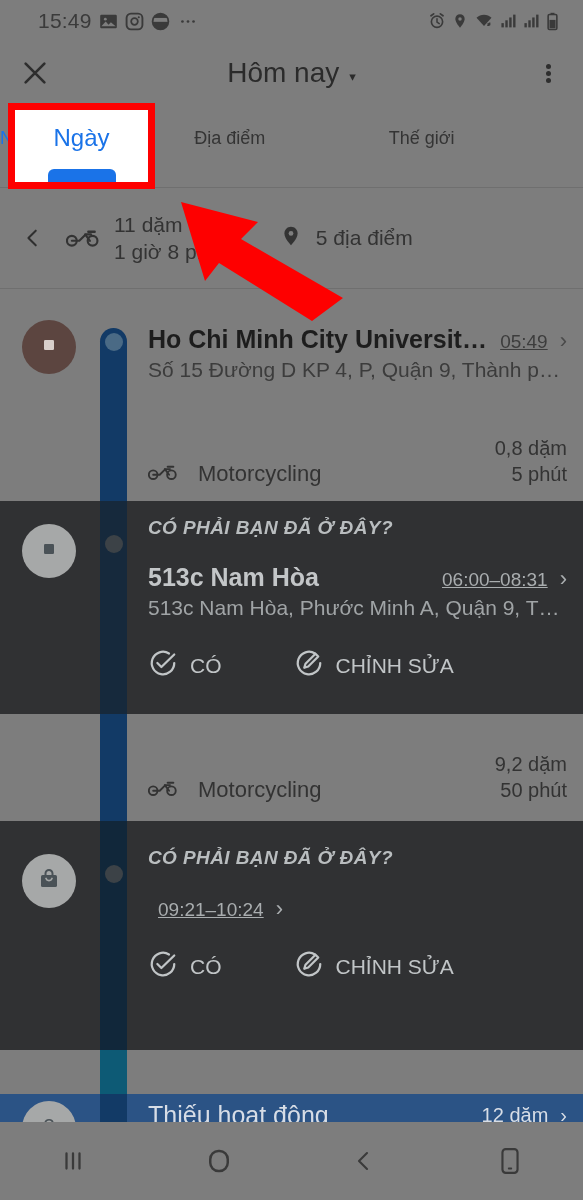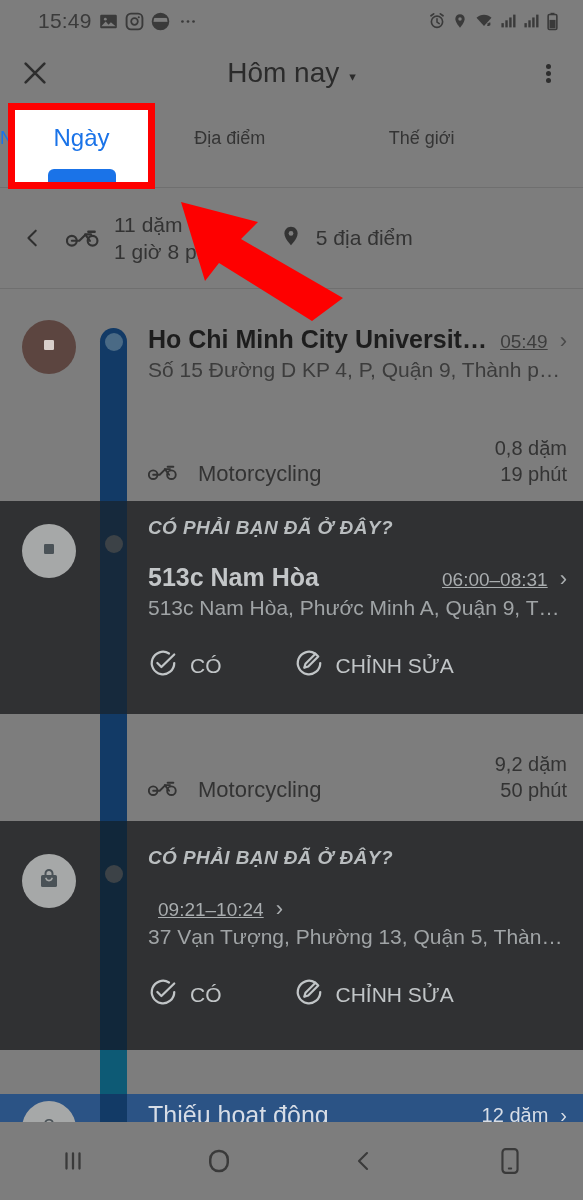--- a/index.html
+++ b/index.html
@@ -353,21 +353,21 @@
               <circle cx="25" cy="15.5" r="4.6" fill="none" stroke="#333" stroke-width="2"></circle>
               <path d="M5.5 15.5h7l6-6h5" stroke="#333" stroke-width="2" fill="none" stroke-linecap="round" stroke-linejoin="round"></path>
               <path d="M18 9.5l4.5 6" stroke="#333" stroke-width="2" fill="none" stroke-linecap="round"></path>
               <path d="M21 7h6" stroke="#333" stroke-width="2.2" stroke-linecap="round"></path>
             </svg>
         </span>
         <span>Motorcycling</span>
       </div>
       <div class="dist">
         <div>0,8 dặm</div>
-        <div>19 phút</div>
+        <div>5 phút</div>
       </div>
     </div>
 
     <div class="statusicon gray" style="top:235px;">
       <span>
         <svg width="20" height="20" viewBox="0 0 24 24">
             <rect x="6" y="6" width="12" height="12" rx="1.5" fill="#4a5257"></rect>
           </svg>
       </span>
     </div>
@@ -431,21 +431,20 @@
           </svg>
       </span>
     </div>
     <div class="node on-dark" style="top:576px;"></div>
     <div class="content" style="top:558px;">
       <div class="prompt">CÓ PHẢI BẠN ĐÃ Ở ĐÂY?</div>
       <div class="row-top">
         <span class="time dim">09:21–10:24</span>
         <span class="chev dim">›</span>
       </div>
-      <div class="addr dim">37 Vạn Tượng, Phường 13, Quận 5, Thành…</div>
       <div class="actions">
         <div class="act">
           <span>
             <svg width="30" height="30" viewBox="0 0 24 24">
                 <path d="M21 12a9 9 0 1 1-4.2-7.6" fill="none" stroke="#c1c5c7" stroke-width="1.8" stroke-linecap="round"></path>
                 <path d="M7.5 12l3.2 3.2L21 5.2" fill="none" stroke="#c1c5c7" stroke-width="1.8" stroke-linecap="round" stroke-linejoin="round"></path>
               </svg>
           </span>
           <span>CÓ</span>
         </div>

